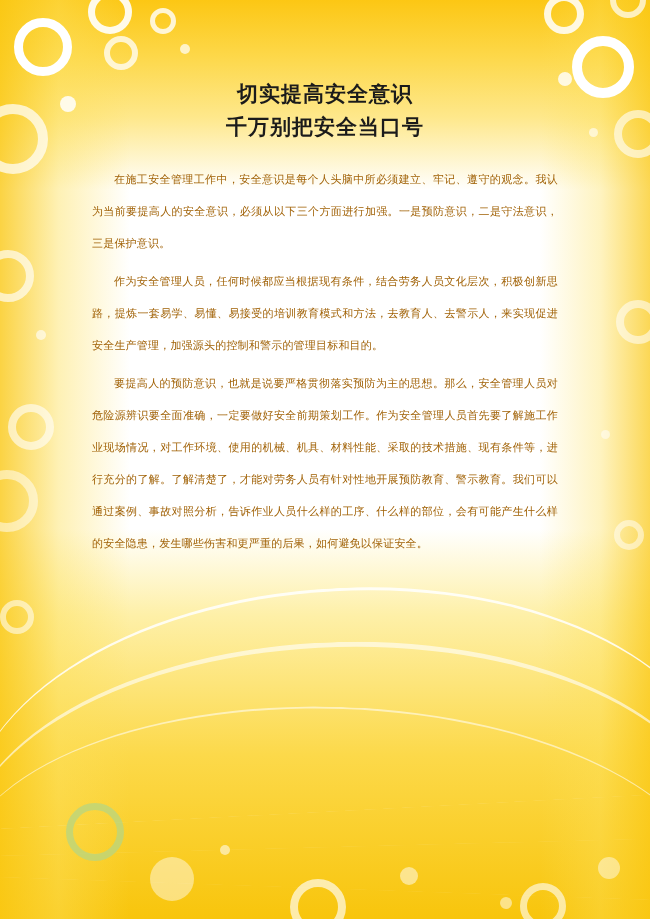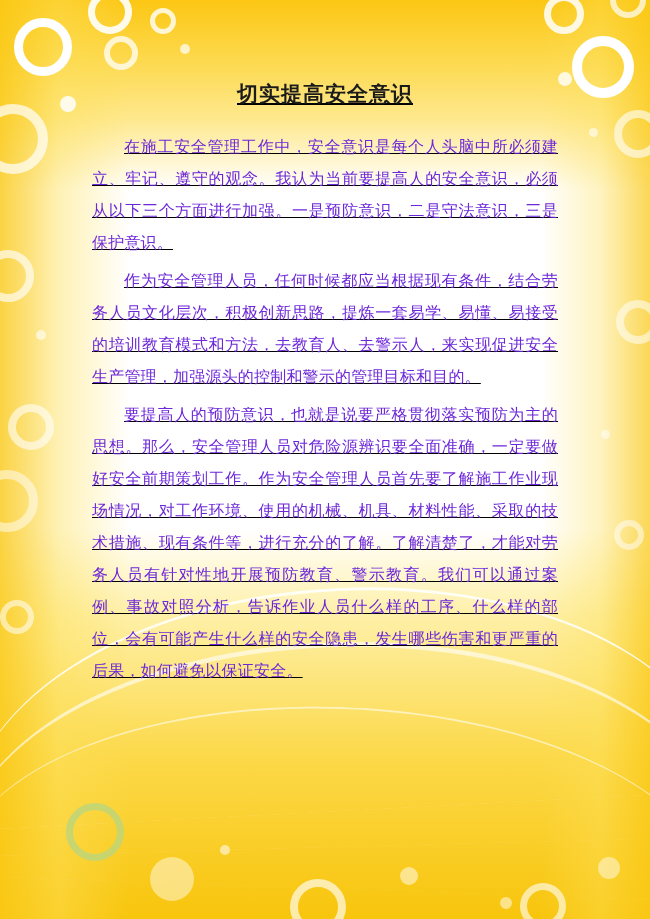--- a/index.html
+++ b/index.html
@@ -94,40 +94,39 @@
   }
 
   
   .content {
     position: absolute;
     left: 0; top: 0;
     width: 650px;
     height: 919px;
     box-sizing: border-box;
     padding: 78px 92px 0 92px;
-    text-decoration: underline;
   }
   .title {
     text-align: center;
     font-size: 21px;
     font-weight: bold;
     line-height: 33px;
     color: #1b1b1b;
     letter-spacing: 1px;
     font-family: "DejaVu Sans", "Liberation Sans", sans-serif;
   }
   .title div { white-space: nowrap; }
   .body-text {
     margin-top: 20px;
   }
   p.para {
     margin: 0 0 6px 0;
-    font-size: 16px;
+    font-size: 11px;
     line-height: 32px;
-    color: #6d28d9;
+    color: #a16207;
     text-align: justify;
     text-indent: 2em;
     text-justify: inter-ideograph;
     font-family: "DejaVu Sans", "Liberation Sans", sans-serif;
     letter-spacing: 0.2px;
   }
   p.heading {
     margin: 4px 0 2px 0;
     font-size: 14.6px;
     font-weight: bold;
@@ -185,20 +184,21 @@
     <div class="ring" style="right:84px; bottom:-10px; width:46px; height:46px; border:7px solid rgba(255,255,255,0.6);"></div>
     <div class="dot" style="right:30px; bottom:40px; width:22px; height:22px; background:rgba(255,255,255,0.45);"></div>
     <div class="dot" style="left:220px; bottom:64px; width:10px; height:10px; background:rgba(255,255,255,0.55);"></div>
     <div class="dot" style="left:500px; bottom:10px; width:12px; height:12px; background:rgba(255,255,255,0.5);"></div>
   </div>
 
   <div class="content">
 
     <div class="title">
       <div>切实提高安全意识</div>
+      <div>千万别把安全当口号</div>
     </div>
 
     <div class="body-text">
       <p class="para">在施工安全管理工作中，安全意识是每个人头脑中所必须建立、牢记、遵守的观念。我认为当前要提高人的安全意识，必须从以下三个方面进行加强。一是预防意识，二是守法意识，三是保护意识。</p>
 
 
       <p class="para">作为安全管理人员，任何时候都应当根据现有条件，结合劳务人员文化层次，积极创新思路，提炼一套易学、易懂、易接受的培训教育模式和方法，去教育人、去警示人，来实现促进安全生产管理，加强源头的控制和警示的管理目标和目的。</p>
       <p class="para">要提高人的预防意识，也就是说要严格贯彻落实预防为主的思想。那么，安全管理人员对危险源辨识要全面准确，一定要做好安全前期策划工作。作为安全管理人员首先要了解施工作业现场情况，对工作环境、使用的机械、机具、材料性能、采取的技术措施、现有条件等，进行充分的了解。了解清楚了，才能对劳务人员有针对性地开展预防教育、警示教育。我们可以通过案例、事故对照分析，告诉作业人员什么样的工序、什么样的部位，会有可能产生什么样的安全隐患，发生哪些伤害和更严重的后果，如何避免以保证安全。</p>
 
     </div>

